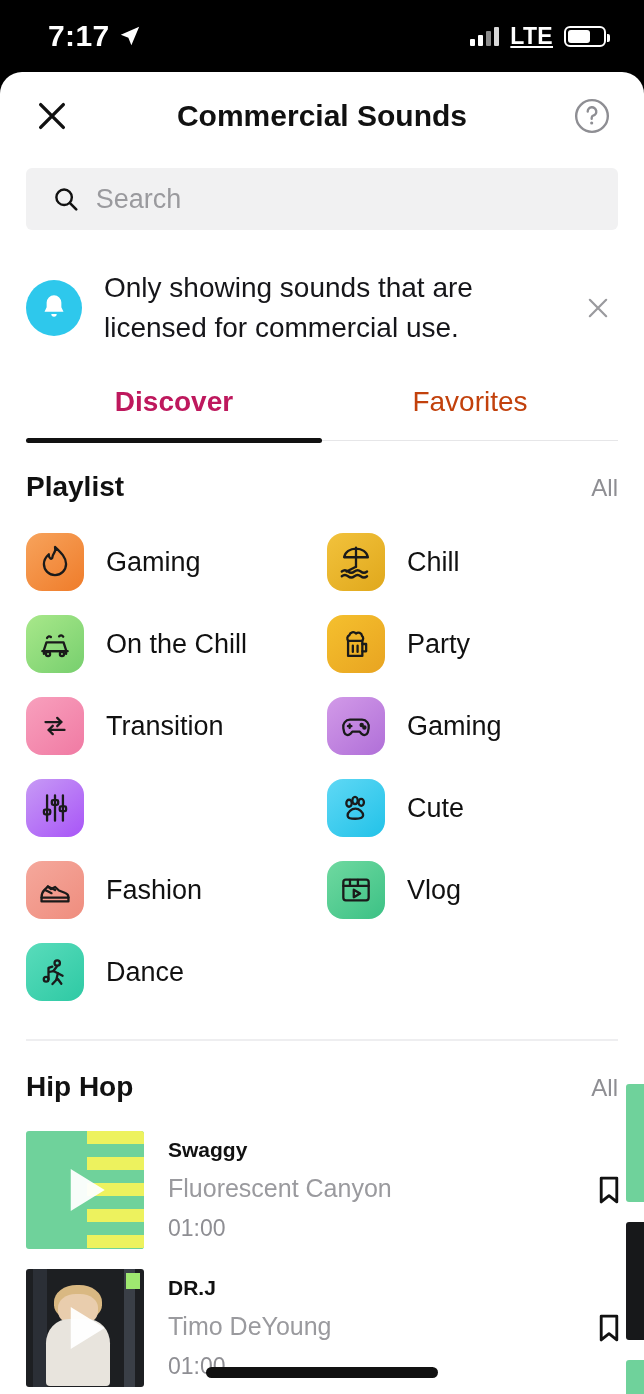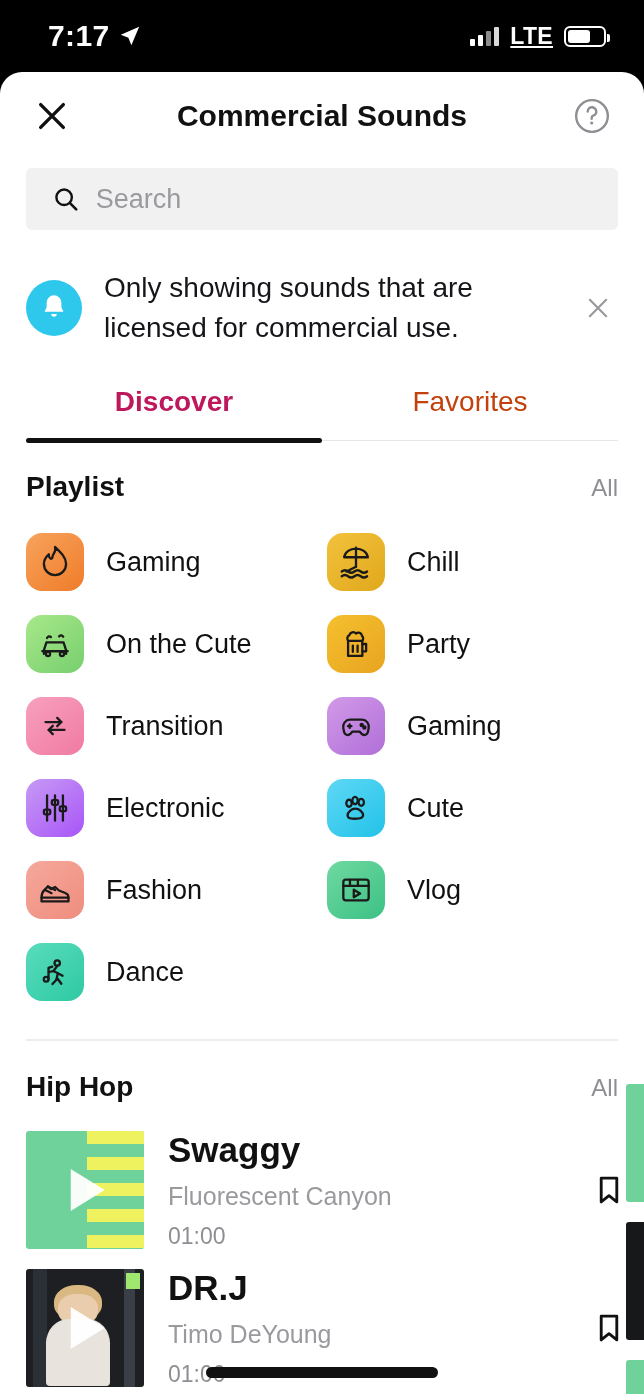--- a/index.html
+++ b/index.html
@@ -89,21 +89,21 @@
 
   
   .tracks { padding: 0 0 0 26px; }
   .track { display: flex; align-items: center; gap: 24px; height: 138px; }
   .cover { position: relative; width: 118px; height: 118px; flex: 0 0 118px;
            border-radius: 3px; overflow: hidden; cursor: pointer; }
   .play-tri { position: absolute; left: 50%; top: 50%; transform: translate(-42%, -50%);
               width: 0; height: 0; border-left: 34px solid rgba(255,255,255,.95);
               border-top: 21px solid transparent; border-bottom: 21px solid transparent; }
   .track-meta { flex: 1; display: flex; flex-direction: column; gap: 12px; min-width: 0; }
-  .t-title { font-size: 35px; font-weight: bold; color: #111; }
+  .t-title { font-size: 21px; font-weight: bold; color: #111; }
   .t-artist { font-size: 25px; color: #9a9a9e; }
   .t-dur { font-size: 23px; color: #8e8e93; }
   .bookmark { width: 70px; flex: 0 0 70px; display:flex; align-items:center;
               justify-content:center; cursor:pointer; }
   .peek-cover { position: absolute; right: 0; width: 18px; height: 118px; border-radius: 3px 0 0 3px; }
 
   
   .home-bar { position: absolute; bottom: 16px; left: 50%; transform: translateX(-50%);
               width: 232px; height: 11px; background: #111; border-radius: 6px; }
 </style>
@@ -208,21 +208,21 @@
         <div class="pl-item">
           <span class="pl-ico" style="background:linear-gradient(140deg,#a8e88a,#77cf6e)">
             <svg width="38" height="38" viewBox="0 0 24 24" fill="none" stroke="#1a1a1a" stroke-width="1.45" stroke-linecap="round" stroke-linejoin="round">
               <path d="M4 16.5h16M5 16.5v1.8M19 16.5v1.8"></path>
               <path d="M4.8 16.5 6.6 11h10.8l1.8 5.5z"></path>
               <circle cx="7.6" cy="18.3" r="1.3"></circle>
               <circle cx="16.4" cy="18.3" r="1.3"></circle>
               <path d="M7 8.2q1-1.6 2.4-.6M14.6 7.2q1.4-1.3 2.6.2"></path>
             </svg>
           </span>
-          <span class="pl-label">On the Cute</span>
+          <span class="pl-label">On the Chill</span>
         </div>
         <div class="pl-item">
           <span class="pl-ico" style="background:linear-gradient(140deg,#f5c02e,#e8a421)">
             <svg width="38" height="38" viewBox="0 0 24 24" fill="none" stroke="#1a1a1a" stroke-width="1.45" stroke-linecap="round" stroke-linejoin="round">
               <path d="M7 10h9v9.5H7z"></path>
               <path d="M16 12h2.4v4.6H16"></path>
               <path d="M7.2 10a2.2 2.2 0 0 1 .6-3.6 2.4 2.4 0 0 1 4.2-1 2.3 2.3 0 0 1 3.8 1.5A2 2 0 0 1 15.8 10"></path>
               <path d="M10 13v4M13 13v4"></path>
             </svg>
           </span>
@@ -250,21 +250,20 @@
         </div>
         <div class="pl-item">
           <span class="pl-ico" style="background:linear-gradient(140deg,#c79af5,#a855f7)">
             <svg width="38" height="38" viewBox="0 0 24 24" fill="none" stroke="#1a1a1a" stroke-width="1.45" stroke-linecap="round" stroke-linejoin="round">
               <path d="M7 4v16M12 4v16M17 4v16"></path>
               <rect x="5" y="13" width="4" height="3" rx=".8"></rect>
               <rect x="10" y="7" width="4" height="3" rx=".8"></rect>
               <rect x="15" y="11" width="4" height="3" rx=".8"></rect>
             </svg>
           </span>
-          <span class="pl-label">Electronic</span>
         </div>
         <div class="pl-item">
           <span class="pl-ico" style="background:linear-gradient(140deg,#5fd8f5,#22c2e8)">
             <svg width="38" height="38" viewBox="0 0 24 24" fill="none" stroke="#1a1a1a" stroke-width="1.45" stroke-linecap="round" stroke-linejoin="round">
               <ellipse cx="7.6" cy="9" rx="1.7" ry="2.2"></ellipse>
               <ellipse cx="11.4" cy="7.3" rx="1.7" ry="2.3"></ellipse>
               <ellipse cx="15.3" cy="8.4" rx="1.7" ry="2.2"></ellipse>
               <path d="M11.6 12.4c2.5 0 4.9 2.2 4.9 4.2s-2.2 2.2-4.9 2.2-4.9-.2-4.9-2.2 2.4-4.2 4.9-4.2z"></path>
             </svg>
           </span>

